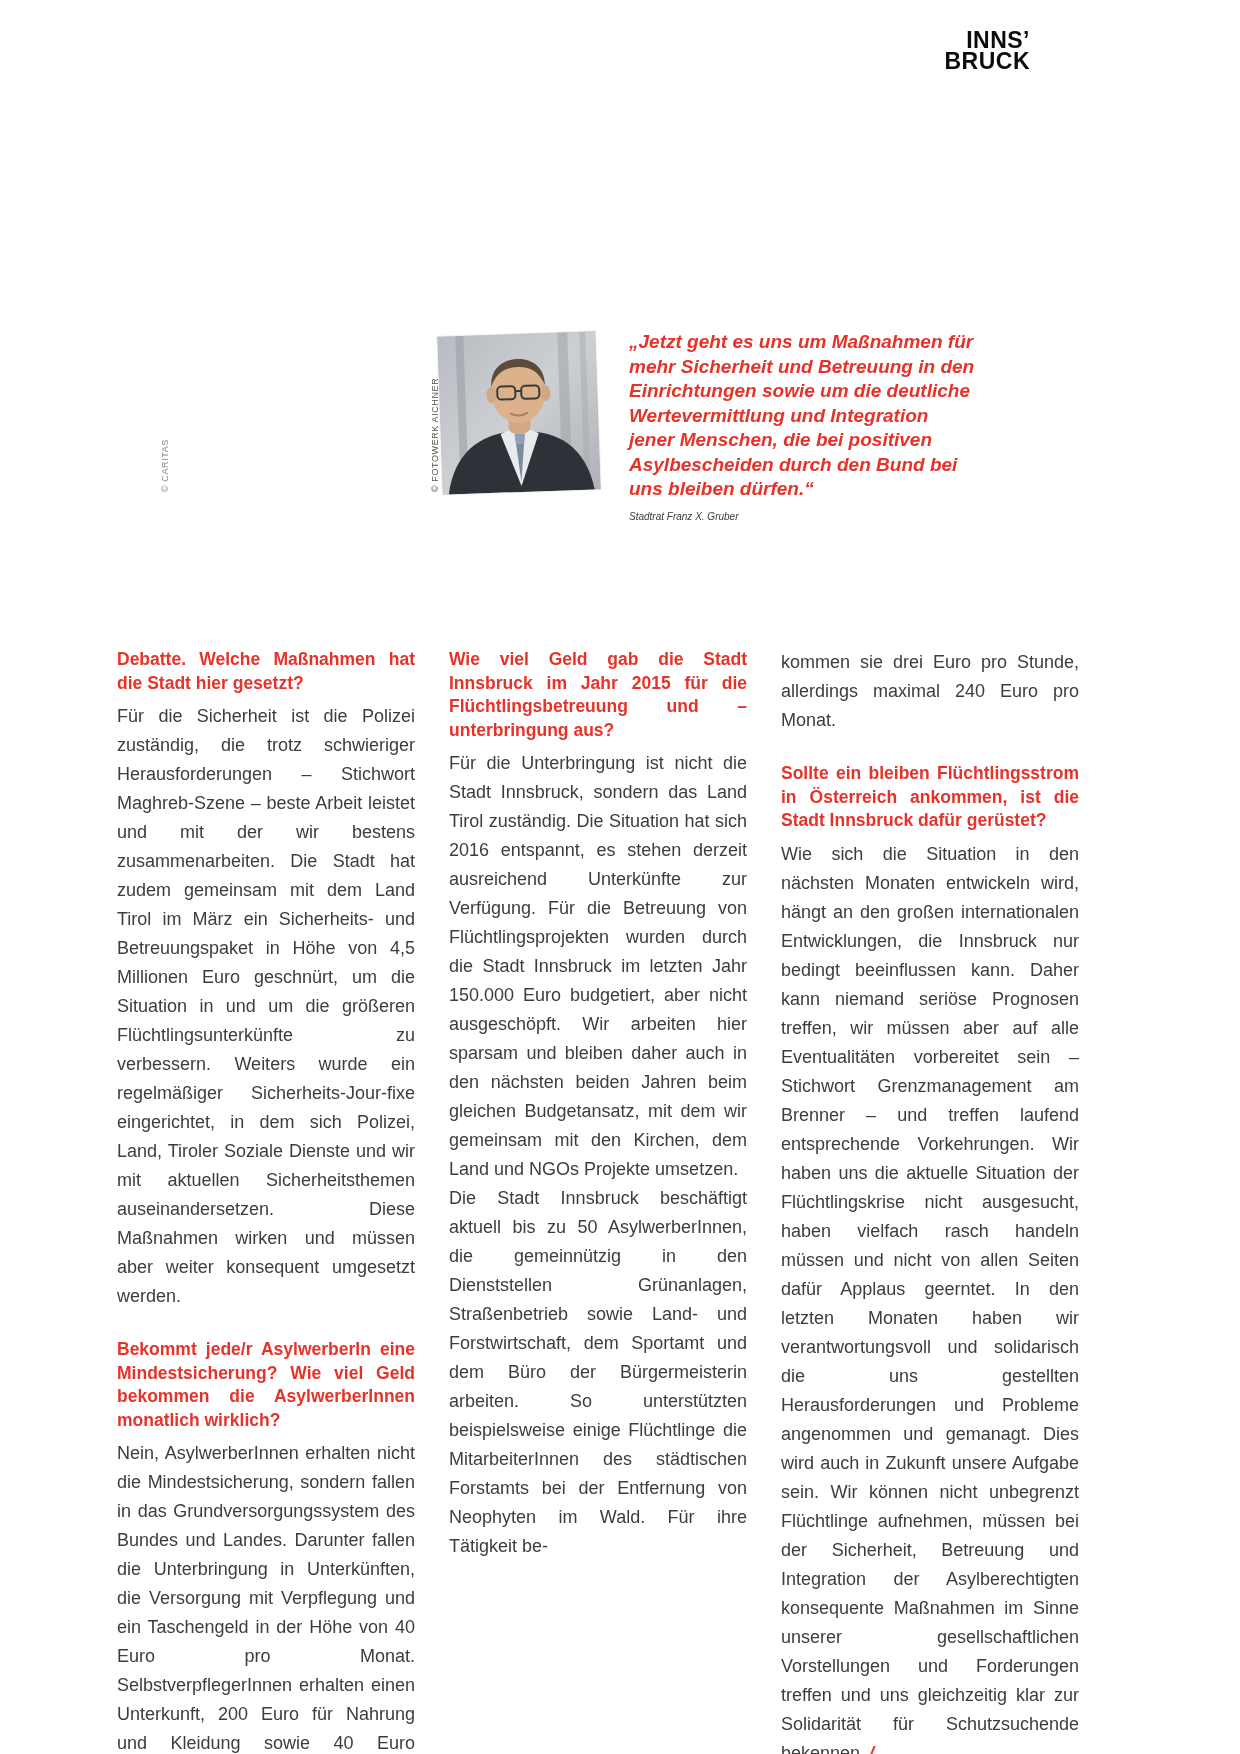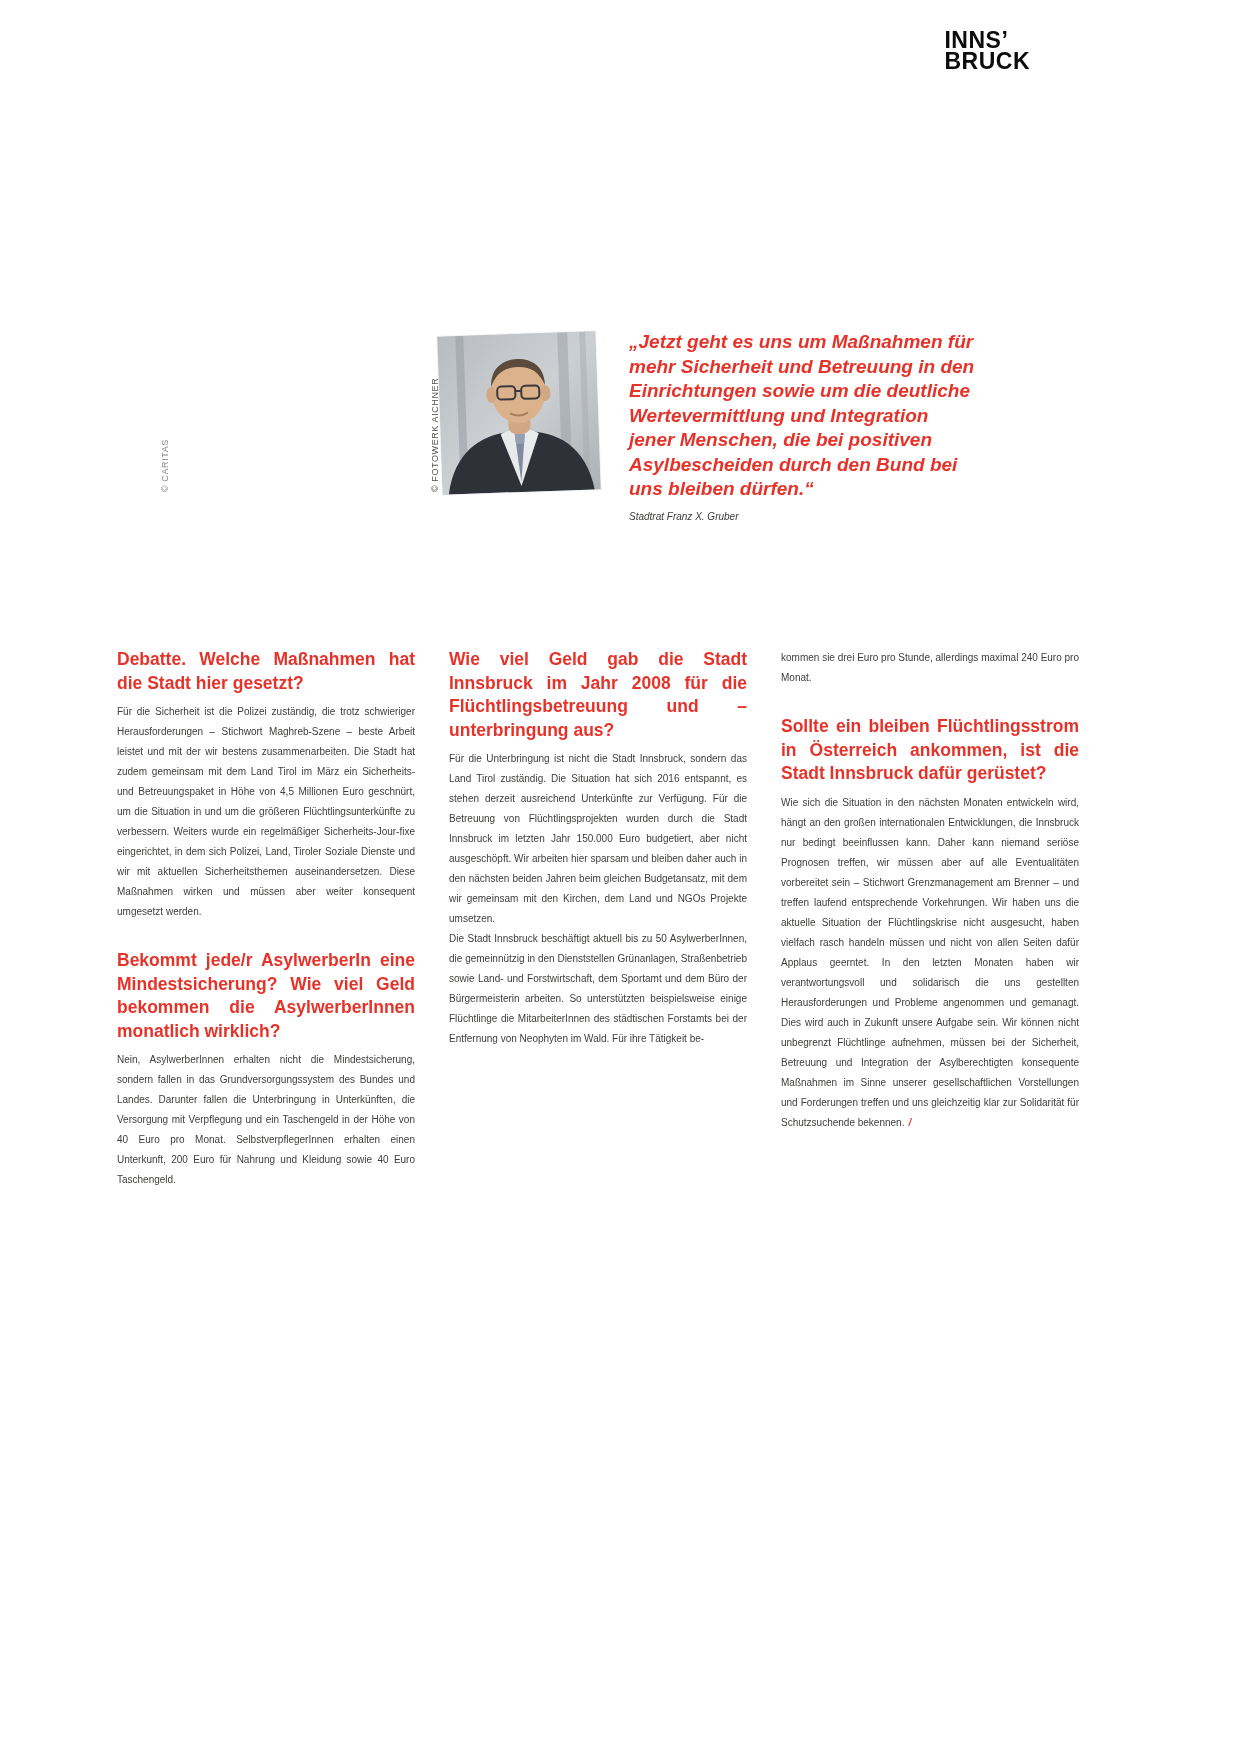--- a/index.html
+++ b/index.html
@@ -3,21 +3,21 @@
 <meta charset="utf-8">
 <style>
   html,body { margin:0; padding:0; background:#ffffff; }
   .page {
     position:relative; width:1240px; height:1754px; background:#ffffff;
     overflow:hidden; font-family:"Liberation Sans", sans-serif; color:#3a3a38;
   }
 
   
   .logo {
-    position:absolute; top:30px; right:210px; 
+    position:absolute; top:30px; right:210px; text-align:right;
     font-weight:bold; font-size:23px; line-height:21px; letter-spacing:0.5px;
     color:#0c0c0c;
   }
 
   
   .tree-photo {
     position:absolute; left:0; top:0; width:136px; height:522px;
     clip-path: polygon(0 0, 100% 0, 100% 85%, 11% 100%, 0 98%);
     background:
       radial-gradient(ellipse 70px 45px at 18% 97%, #55662f 0%, rgba(85,102,47,0) 70%),
@@ -57,21 +57,21 @@
     position:absolute; left:70px; top:648px; width:962px;
     display:grid; grid-template-columns:1fr 1fr 1fr; column-gap:34px;margin-left:47px;
   }
   .col { min-width:0; }
   .col-heading {
     margin:0 0 7px 0; color:#e6332a; font-weight:bold;
     font-size:17.5px; line-height:23.5px; text-align:justify;
   }
   .col-heading.following { margin-top:27px; }
   .col-para {
-    margin:0; font-size:10px; line-height:20px; color:#3d3d3b;
+    margin:0; font-size:18px; line-height:29px; color:#3d3d3b;
     text-align:justify; hyphens:auto; -webkit-hyphens:auto;
   }
   .endmark {
     color:#e6332a; font-weight:bold; font-style:italic; padding-left:4px;
   }
 </style>
 </head>
 <body>
 
 <div class="page">
@@ -132,21 +132,21 @@
   <div class="columns">
 
     <div class="col">
       <h3 class="col-heading">Debatte. Welche Maßnahmen hat die Stadt hier gesetzt?</h3>
       <p class="col-para">Für die Sicherheit ist die Polizei zuständig, die trotz schwieriger Herausforderungen – Stichwort Maghreb-Szene – beste Arbeit leistet und mit der wir bestens zusammenarbeiten. Die Stadt hat zudem gemeinsam mit dem Land Tirol im März ein Sicherheits- und Betreuungspaket in Höhe von 4,5 Millionen Euro geschnürt, um die Situation in und um die größeren Flüchtlingsunterkünfte zu verbessern. Weiters wurde ein regelmäßiger Sicherheits-Jour-fixe eingerichtet, in dem sich Polizei, Land, Tiroler Soziale Dienste und wir mit aktuellen Sicherheitsthemen auseinandersetzen. Diese Maßnahmen wirken und müssen aber weiter konsequent umgesetzt werden.</p>
       <h3 class="col-heading following">Bekommt jede/r AsylwerberIn eine Mindestsicherung? Wie viel Geld bekommen die AsylwerberInnen monatlich wirklich?</h3>
       <p class="col-para">Nein, AsylwerberInnen erhalten nicht die Mindestsicherung, sondern fallen in das Grundversorgungssystem des Bundes und Landes. Darunter fallen die Unterbringung in Unterkünften, die Versorgung mit Verpflegung und ein Taschengeld in der Höhe von 40 Euro pro Monat. SelbstverpflegerInnen erhalten einen Unterkunft, 200 Euro für Nahrung und Kleidung sowie 40 Euro Taschengeld.</p>
     </div>
 
     <div class="col">
-      <h3 class="col-heading">Wie viel Geld gab die Stadt Innsbruck im Jahr 2008 für die Flüchtlingsbetreuung und –unterbringung aus?</h3>
+      <h3 class="col-heading">Wie viel Geld gab die Stadt Innsbruck im Jahr 2015 für die Flüchtlingsbetreuung und –unterbringung aus?</h3>
       <p class="col-para">Für die Unterbringung ist nicht die Stadt Innsbruck, sondern das Land Tirol zuständig. Die Situation hat sich 2016 entspannt, es stehen derzeit ausreichend Unterkünfte zur Verfügung. Für die Betreuung von Flüchtlingsprojekten wurden durch die Stadt Innsbruck im letzten Jahr 150.000 Euro budgetiert, aber nicht ausgeschöpft. Wir arbeiten hier sparsam und bleiben daher auch in den nächsten beiden Jahren beim gleichen Budgetansatz, mit dem wir gemeinsam mit den Kirchen, dem Land und NGOs Projekte umsetzen.</p>
       <p class="col-para">Die Stadt Innsbruck beschäftigt aktuell bis zu 50 AsylwerberInnen, die gemeinnützig in den Dienststellen Grünanlagen, Straßenbetrieb sowie Land- und Forstwirtschaft, dem Sportamt und dem Büro der Bürgermeisterin arbeiten. So unterstützten beispielsweise einige Flüchtlinge die MitarbeiterInnen des städtischen Forstamts bei der Entfernung von Neophyten im Wald. Für ihre Tätigkeit be-</p>
     </div>
 
     <div class="col">
       <p class="col-para">kommen sie drei Euro pro Stunde, allerdings maximal 240 Euro pro Monat.</p>
       <h3 class="col-heading following">Sollte ein bleiben Flüchtlingsstrom in Österreich ankommen, ist die Stadt Innsbruck dafür gerüstet?</h3>
       <p class="col-para"><span>Wie sich die Situation in den nächsten Monaten entwickeln wird, hängt an den großen internationalen Entwicklungen, die Innsbruck nur bedingt beeinflussen kann. Daher kann niemand seriöse Prognosen treffen, wir müssen aber auf alle Eventualitäten vorbereitet sein – Stichwort Grenzmanagement am Brenner – und treffen laufend entsprechende Vorkehrungen. Wir haben uns die aktuelle Situation der Flüchtlingskrise nicht ausgesucht, haben vielfach rasch handeln müssen und nicht von allen Seiten dafür Applaus geerntet. In den letzten Monaten haben wir verantwortungsvoll und solidarisch die uns gestellten Herausforderungen und Probleme angenommen und gemanagt. Dies wird auch in Zukunft unsere Aufgabe sein. Wir können nicht unbegrenzt Flüchtlinge aufnehmen, müssen bei der Sicherheit, Betreuung und Integration der Asylberechtigten konsequente Maßnahmen im Sinne unserer gesellschaftlichen Vorstellungen und Forderungen treffen und uns gleichzeitig klar zur Solidarität für Schutzsuchende bekennen.</span><span class="endmark">/</span></p>
     </div>
 

